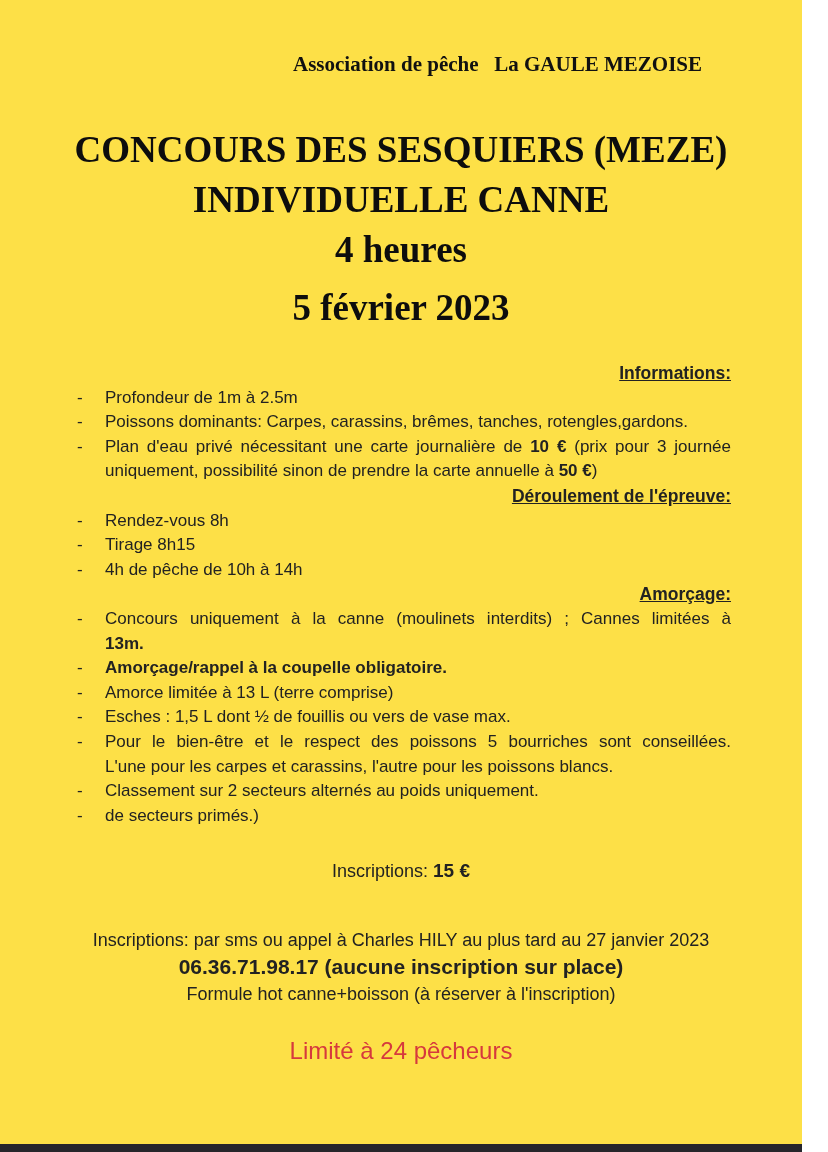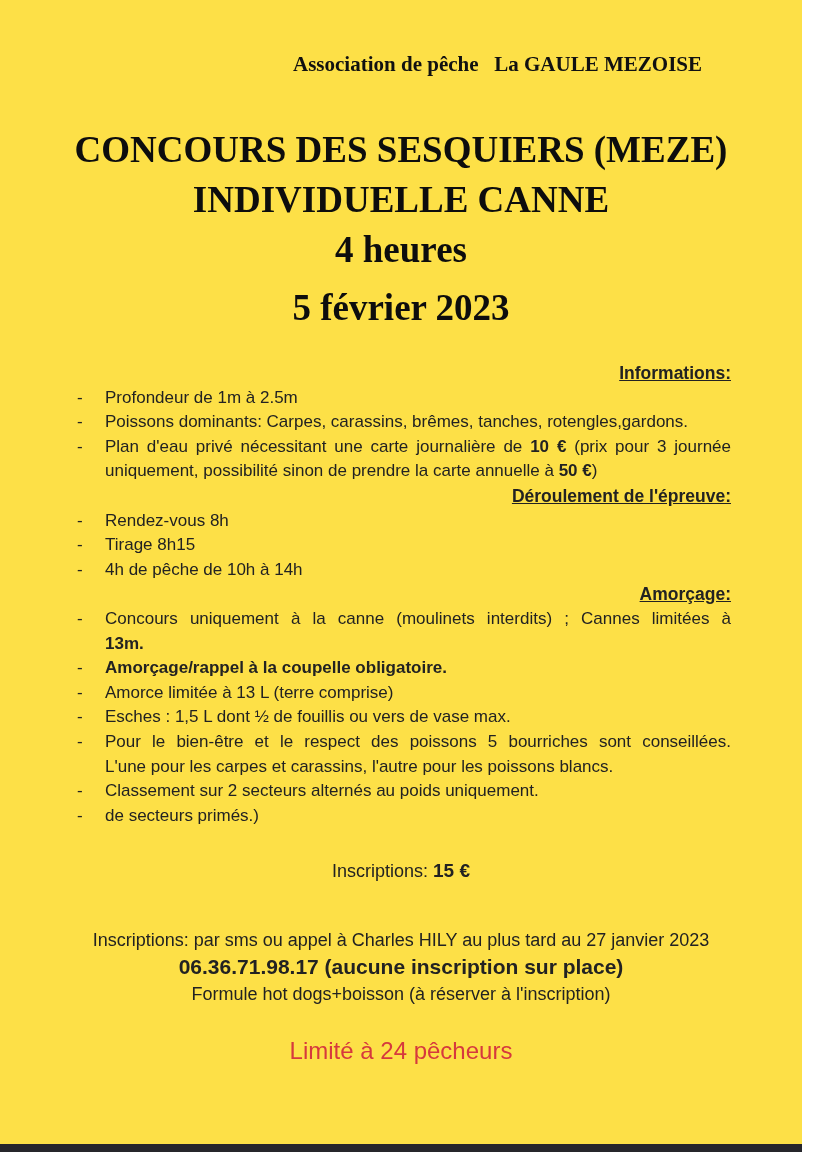--- a/index.html
+++ b/index.html
@@ -193,19 +193,19 @@
     </div>
 
   <div class="fee-line">
     <span>Inscriptions: </span><span class="b">15 €</span>
   </div>
 
   <div class="contact-line">Inscriptions: par sms ou appel à Charles HILY au plus tard au 27 janvier 2023</div>
 
   <div class="phone-line">06.36.71.98.17 (aucune inscription sur place)</div>
 
-  <div class="formule-line">Formule hot dogs+boisson (à réserver à l'inscription)</div>
+  <div class="formule-line">Formule hot canne+boisson (à réserver à l'inscription)</div>
 
   <div class="limit-line">Limité à 24 pêcheurs</div>
 
   <div class="bottom-bar"></div>
 
 </div>
 
 </body></html>

